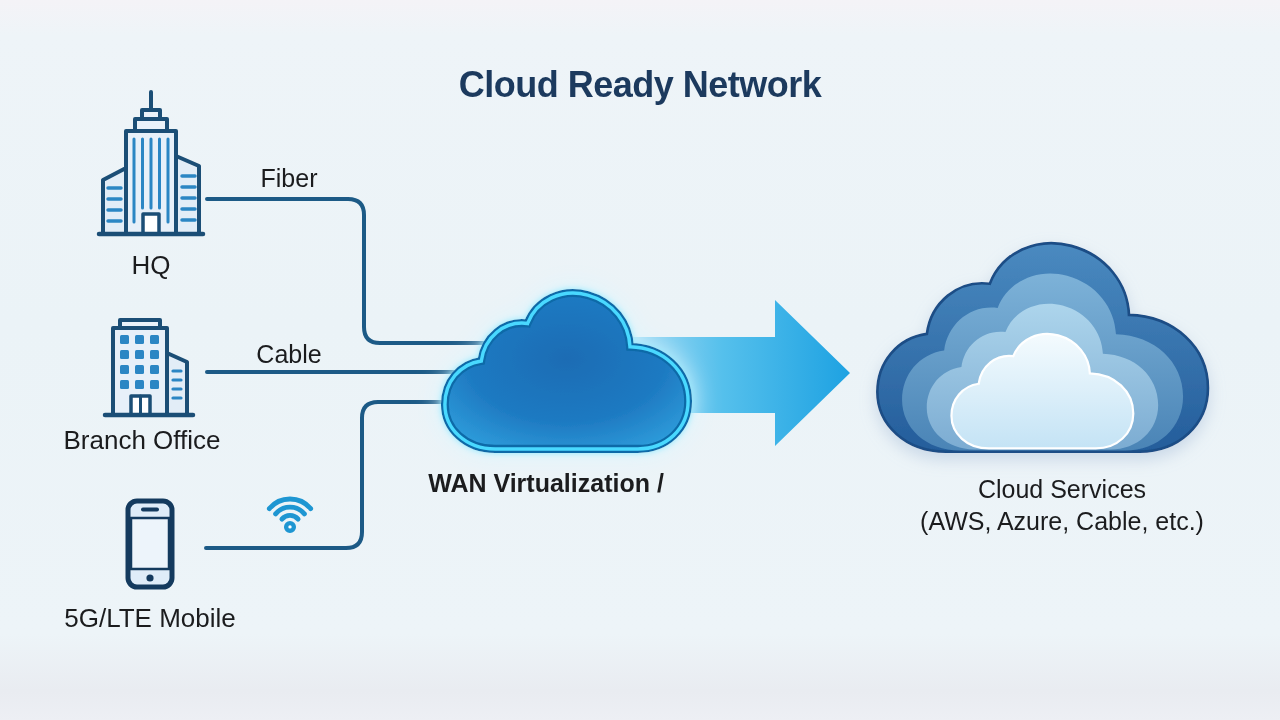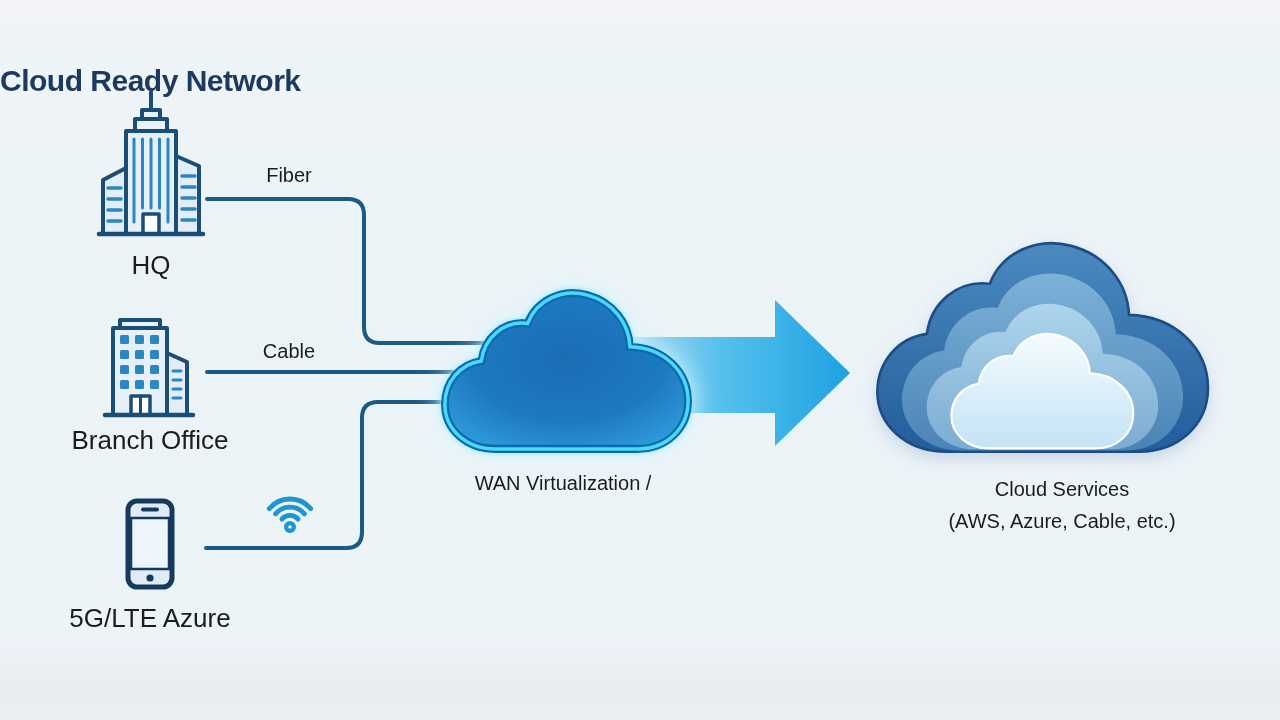--- a/index.html
+++ b/index.html
@@ -2,31 +2,31 @@
 <html><head>
 <meta charset="utf-8">
 <style>
   html,body{margin:0;padding:0;}
   .stage{
     position:relative;width:1280px;height:720px;overflow:hidden;
     font-family:"Liberation Sans",sans-serif;
     background:linear-gradient(180deg,#f4f3f7 0%,#eef4f8 5%,#ebf3f7 45%,#edf4f8 88%,#e9ecf1 96%,#edeff4 100%);
   }
   .title{
-    position:absolute;left:0;top:64px;width:100%;
-    font-size:30px;font-weight:700;color:#1c3a5e;letter-spacing:-.5px;margin:0;
+    position:absolute;left:0;top:64px;width:100%;text-align:center;
+    font-size:36px;font-weight:700;color:#1c3a5e;letter-spacing:-.5px;margin:0;
   }
   .lines-svg{position:absolute;left:0;top:0;width:1280px;height:720px;z-index:1;}
   .icon-svg{position:absolute;z-index:2;overflow:visible;}
   .cloud-svg{position:absolute;overflow:visible;}
   .hub-cloud{left:438px;top:284px;width:256px;height:172px;z-index:3;}
   .dest-cloud{left:868px;top:231px;width:348px;height:230px;z-index:2;}
   .lbl{
     position:absolute;z-index:4;transform:translateX(-50%);
-    font-size:20px;color:#1b1c1e;white-space:nowrap;line-height:1.15;
+    font-size:25px;color:#1b1c1e;white-space:nowrap;line-height:1.15;
   }
   .node-lbl{font-size:26px;}
   .center-lbl{text-align:center;line-height:32px;}
 </style>
 </head>
 <body>
 
 <div class="stage">
 
   <h1 class="title">Cloud Ready Network</h1>
@@ -169,27 +169,27 @@
     </g>
     <g transform="translate(39,47.4) scale(0.70)">
       <path d="M58,163 C28,163 7,143 7,119 C7,97 22,79 44,76 C47,53 67,36 91,39 C100,16 126,4 152,11 C178,18 194,39 195,62 C229,63 254,86 254,116 C254,143 232,163 203,163 Z" fill="url(#dg3)"></path>
     </g>
     <g transform="translate(58.5,71.1) scale(0.55)">
       <path d="M58,163 C28,163 7,143 7,119 C7,97 22,79 44,76 C47,53 67,36 91,39 C100,16 126,4 152,11 C178,18 194,39 195,62 C229,63 254,86 254,116 C254,143 232,163 203,163 Z" fill="url(#dg4)" stroke="#ffffff" stroke-width="3"></path>
     </g>
   </svg>
 
   <div class="lbl node-lbl" style="left:151px;top:251px;text-align:center;">HQ</div>
-  <div class="lbl node-lbl" style="left:150px;top:426px;text-align:right;">Branch Office</div>
-  <div class="lbl node-lbl" style="left:150px;top:604px;">5G/LTE Azure</div>
+  <div class="lbl node-lbl" style="left:142px;top:426px;text-align:right;">Branch Office</div>
+  <div class="lbl node-lbl" style="left:150px;top:604px;">5G/LTE Mobile</div>
 
   <div class="lbl" style="left:289px;top:164px;">Fiber</div>
   <div class="lbl" style="left:289px;top:340px;">Cable</div>
 
-  <div class="lbl center-lbl" style="left:563px;top:467px;">
+  <div class="lbl center-lbl" style="left:546px;top:467px;font-weight:bold;">
     <div>WAN Virtualization /</div>
   </div>
 
   <div class="lbl center-lbl" style="left:1047px;top:473px;margin-left:15px;">
     <div>Cloud Services</div>
     <div>(AWS, Azure, Cable, etc.)</div>
   </div>
 
 </div>
 

